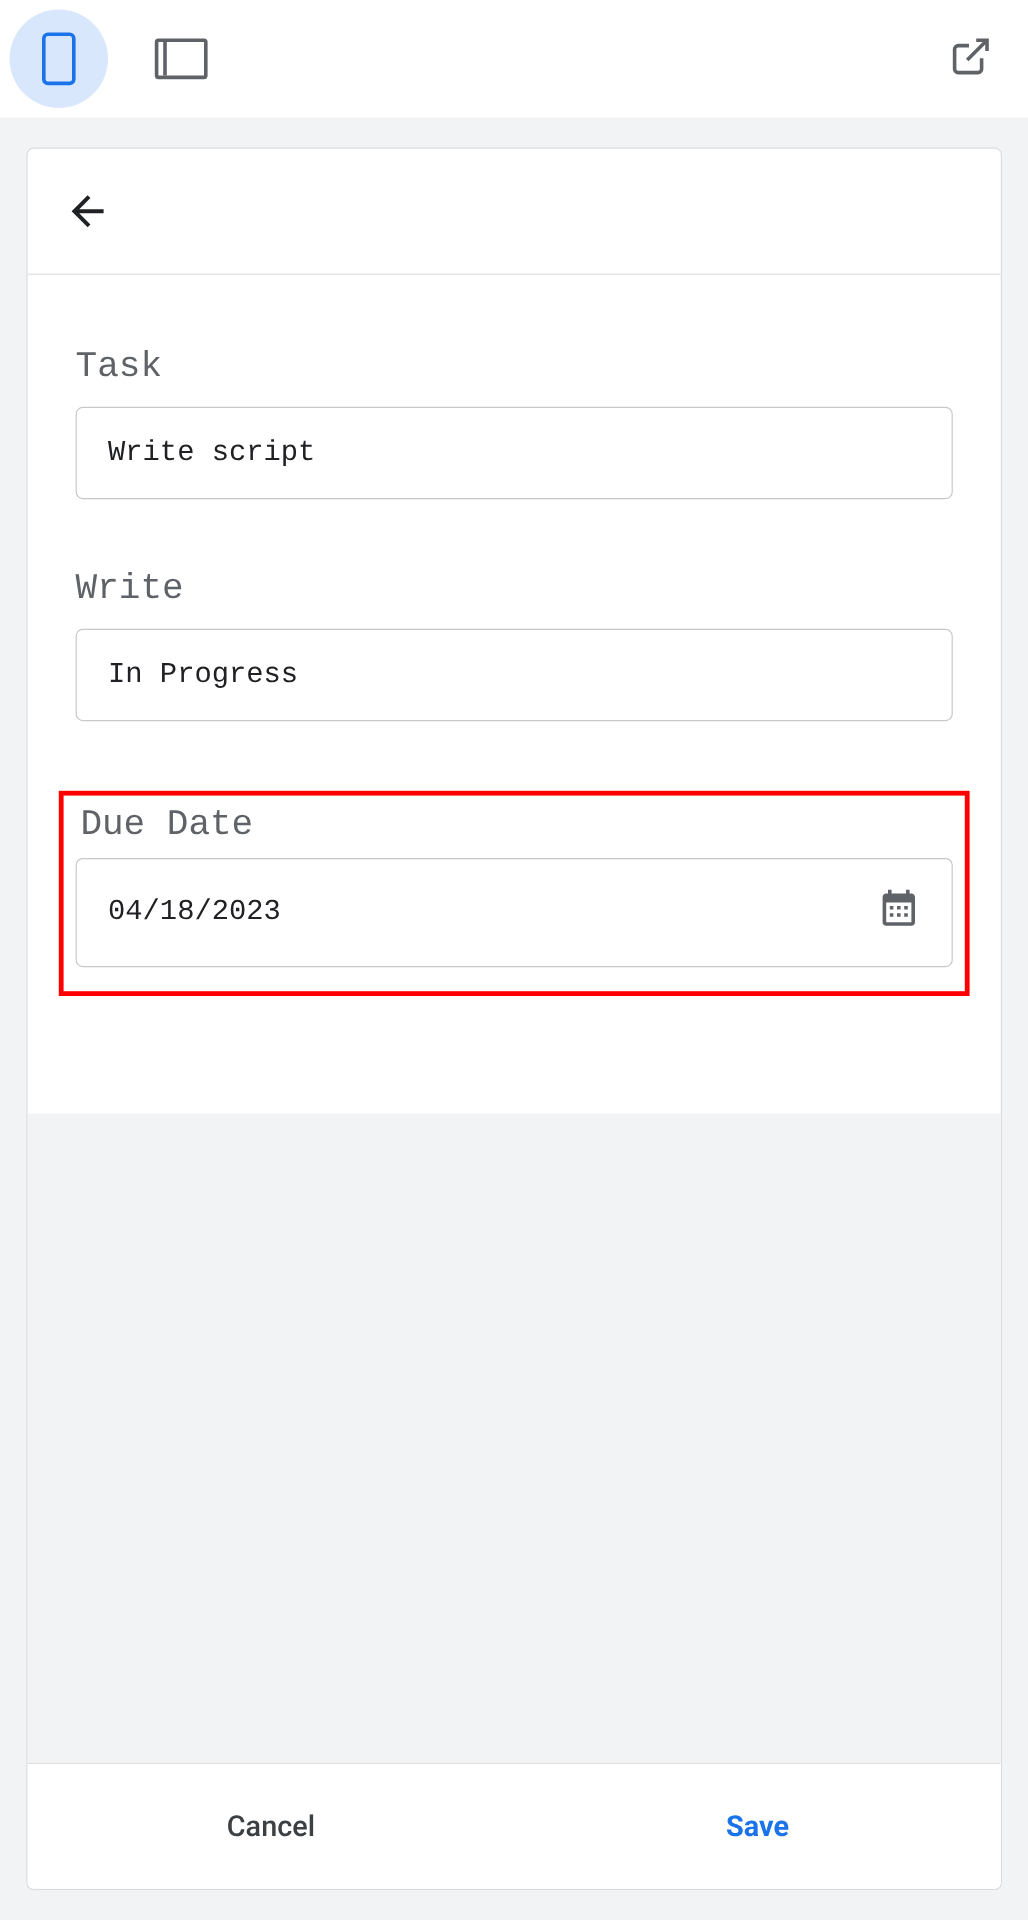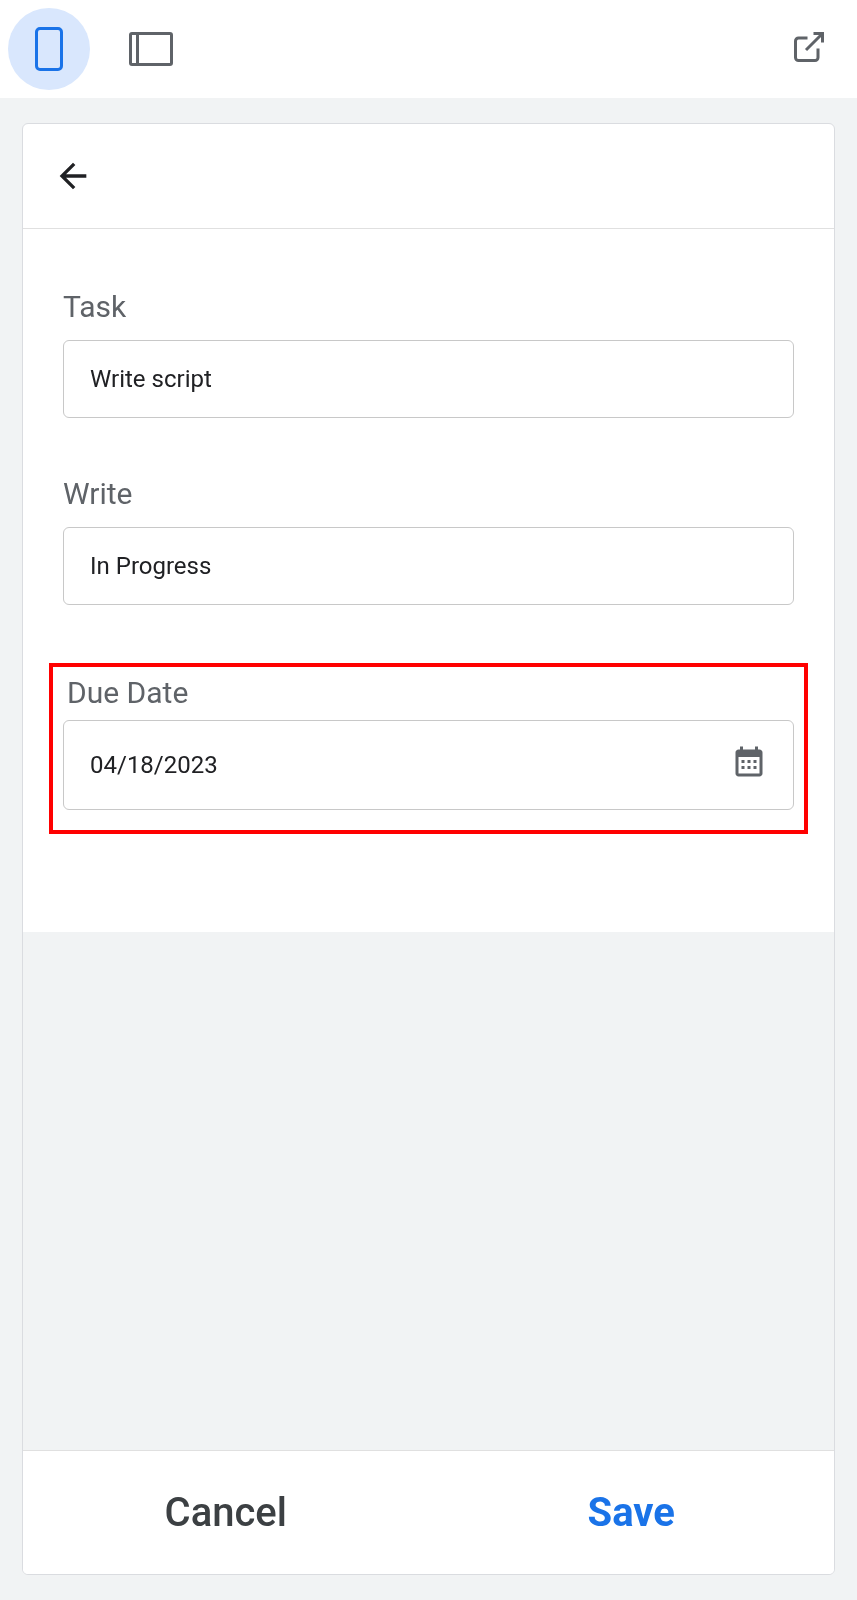--- a/index.html
+++ b/index.html
@@ -87,20 +87,21 @@
       padding: 32px 30px 28px;
       border-bottom: 1px solid #e0e0e0;
     }
     .back-arrow svg {
       width: 40px;
       height: 40px;
     }
     .form-body {
       padding: 60px 40px 40px;
       flex: 1;
+      font-family: Liberation Mono, monospace;
     }
     .form-field {
       margin-bottom: 58px;
     }
     .form-label {
       font-size: 30px;
       color: #5f6368;
       margin-bottom: 16px;
       display: block;
     }
@@ -142,21 +143,21 @@
     }
     .footer-buttons {
       display: flex;
       border-top: 1px solid #e0e0e0;
       background: #ffffff;
     }
     .footer-btn {
       flex: 1;
       padding: 38px 20px;
       text-align: center;
-      font-size: 40px;
+      font-size: 24px;
       font-weight: 500;
       cursor: pointer;
     }
     .cancel-btn {
       color: #3c4043;
     }
     .save-btn {
       color: #1a73e8;
       font-weight: 700;
     }

